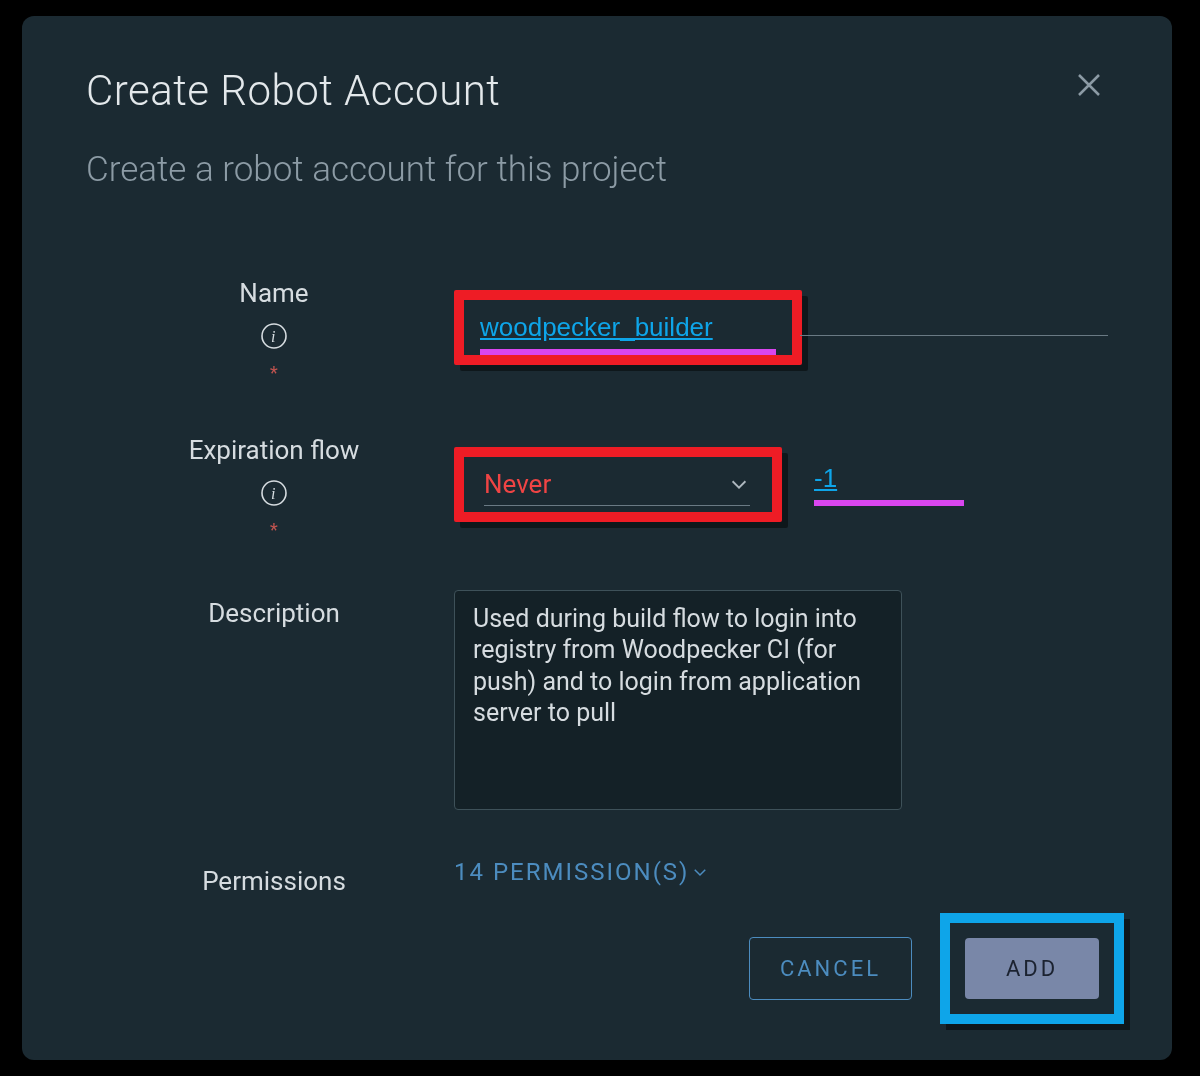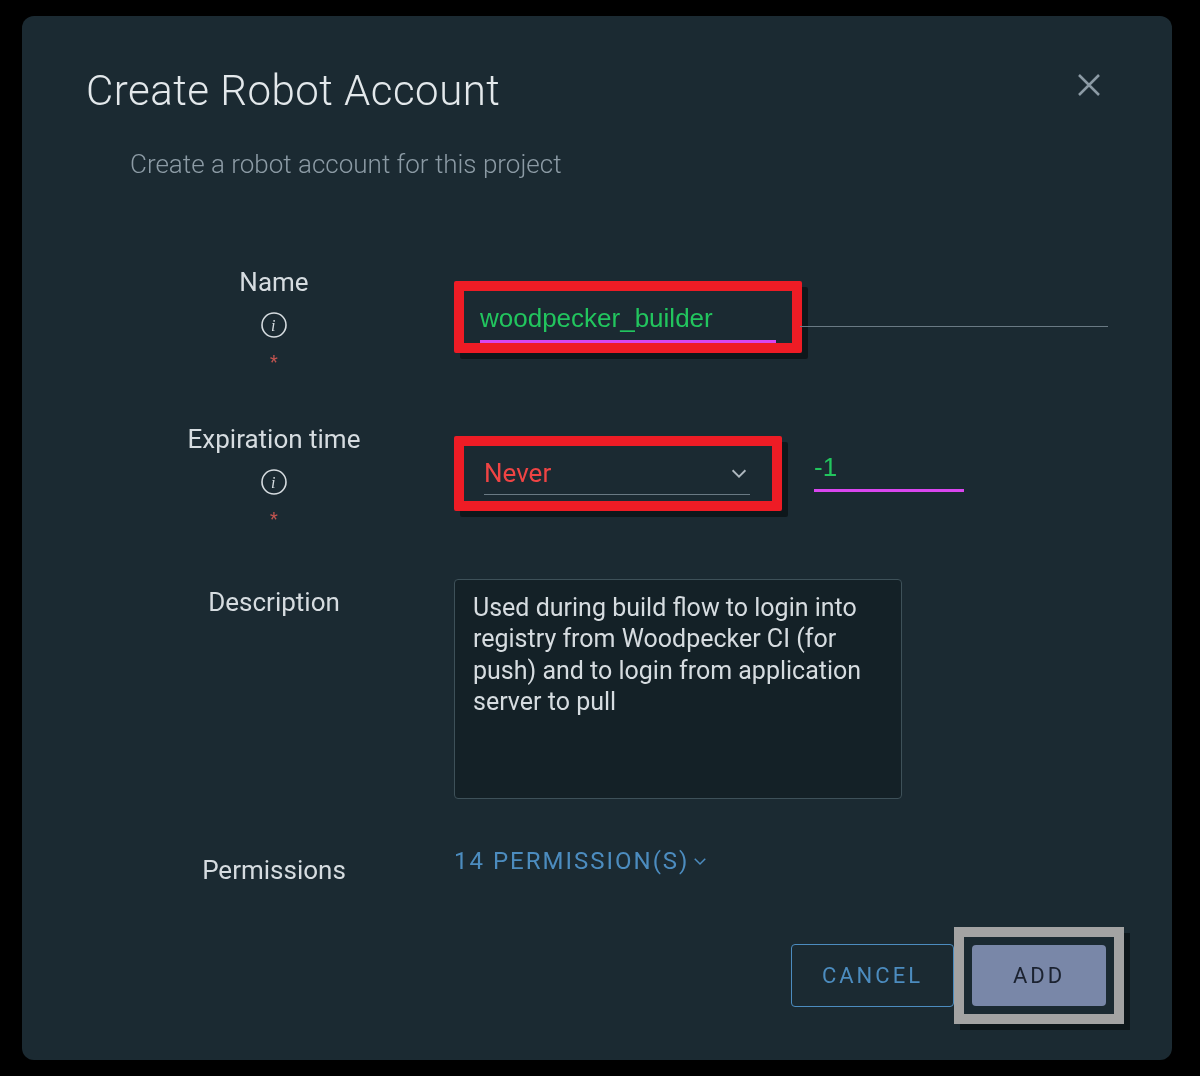--- a/index.html
+++ b/index.html
@@ -9,60 +9,60 @@
     left: 22px; top: 16px;
     width: 1150px; height: 1044px;
     background: #1B2A32;
     border-radius: 12px;
     color: #D6DCE0;
   }
   .modal-header { padding: 50px 64px 10px 64px; display: flex; justify-content: space-between; align-items: flex-start; }
   .modal-title { font-size: 42px; font-weight: 300; color: #E3E8EB; letter-spacing: 0.5px; }
   .close-btn { background: none; border: none; cursor: pointer; padding: 4px; }
   .close-btn svg { width: 30px; height: 30px; stroke: #8C9BA5; stroke-width: 2; }
-  .modal-sub { padding: 24px 64px 0 64px; font-size: 26px; color: #8C9BA5; font-weight: 300; margin-left: 44px; }
+  .modal-sub { padding: 24px 64px 0 64px; font-size: 35px; color: #8C9BA5; font-weight: 300; }
   .form { padding: 80px 64px 0 72px; }
   .row { display: flex; align-items: flex-start; margin-bottom: 48px; }
   .label-col { width: 360px; display: flex; align-items: center; gap: 14px; padding-top: 8px; flex-direction: column; }
   .label-text { font-size: 26px; color: #D6DCE0; }
   .req { color: #C25450; font-size: 18px; position: relative; top: -2px; }
   .info-icon { width: 28px; height: 28px; }
   .info-icon circle { fill: none; stroke: #D6DCE0; stroke-width: 1.6; }
   .info-icon text { fill: #D6DCE0; font-size: 16px; font-style: italic; font-family: Georgia, serif; }
   .field-col { flex: 1; display: flex; gap: 24px; align-items: flex-start; }
   .hl-box { border: 10px solid #EE1C25; border-radius: 2px; box-shadow: 6px 6px 0 rgba(0,0,0,0.45); }
   .hl-name { padding: 10px 16px 0 16px; width: 348px; }
   .hl-expire { padding: 10px 16px 6px 20px; width: 328px; }
   .txt-input {
-    background: transparent; border: none; border-bottom: 3px solid #d946ef;
-    color: #22c55e; font-size: 26px; padding: 2px 0 6px 0; outline: none;
+    background: transparent; border: none; border-bottom: 6px solid #d946ef;
+    color: #0ea5e9; font-size: 26px; padding: 2px 0 6px 0; outline: none; text-decoration: underline;
   }
   .name-input { width: 100%; }
   .name-line-ext { border-bottom: 1px solid #6A7A84; flex: 1; height: 46px; margin-left: -26px; }
   .select-wrap { position: relative; }
   .select-display {
     background: transparent; border: none; border-bottom: 1px solid #6A7A84;
     color: #ef4444; font-size: 26px; padding: 2px 0 6px 0; width: 266px;
     display: flex; justify-content: space-between; align-items: center; cursor: pointer;
   }
   .chev { width: 22px; height: 22px; }
   .chev path { stroke: #AEB8BF; stroke-width: 2; fill: none; }
   .days-input { width: 150px; margin-left: 8px; margin-top: 14px; }
   .desc-area {
     width: 448px; height: 220px; background: #142127; border: 1px solid #3E5159;
     border-radius: 4px; color: #D6DCE0; font-size: 25px; padding: 12px 18px;
     font-family: inherit; resize: none; line-height: 1.25;
   }
   .perm-link { color: #4C8CBF; font-size: 24px; letter-spacing: 2px; display: inline-flex; align-items: center; gap: 2px; cursor: pointer; }
   .perm-link .chev { width: 18px; height: 18px; }
   .perm-link .chev path { stroke: #4C8CBF; }
-  .footer { position: absolute; right: 48px; bottom: 36px; display: flex; align-items: center; }
+  .footer { position: absolute; right: 48px; bottom: 36px; display: flex; gap: 28px; align-items: center; }
   .btn { font-size: 22px; letter-spacing: 3px; padding: 18px 30px; border-radius: 4px; cursor: pointer; font-family: inherit; }
   .btn-cancel { background: transparent; border: 1.5px solid #4C8CBF; color: #4C8CBF; }
-  .hl-add { border: 10px solid #a3a3a3; box-shadow: 6px 6px 0 rgba(0,0,0,0.45); padding: 8px; }
+  .hl-add { border: 10px solid #0ea5e9; box-shadow: 6px 6px 0 rgba(0,0,0,0.45); padding: 15px; }
   .btn-add { background: #7987A8; border: none; color: #1B2230; width: 134px; }
 </style>
 </head>
 <body>
 
 <div class="modal">
   <div class="modal-header">
     <h1 class="modal-title">Create Robot Account</h1>
     <button class="close-btn">
       <svg viewBox="0 0 24 24">
@@ -86,21 +86,21 @@
       <div class="field-col">
         <div class="hl-box hl-name">
           <input class="txt-input name-input" value="woodpecker_builder" style="">
         </div>
         <div class="name-line-ext"></div>
       </div>
     </div>
 
     <div class="row" style="align-items:center; margin-top:-6px;">
       <div class="label-col">
-        <span class="label-text">Expiration time</span>
+        <span class="label-text">Expiration flow</span>
         <svg class="info-icon" viewBox="0 0 28 28">
             <circle cx="14" cy="14" r="12"></circle>
             <text x="11" y="20">i</text>
           </svg>
         <span class="req">*</span>
       </div>
       <div class="field-col">
         <div class="hl-box hl-expire">
           <div class="select-wrap">
             <div class="select-display">

